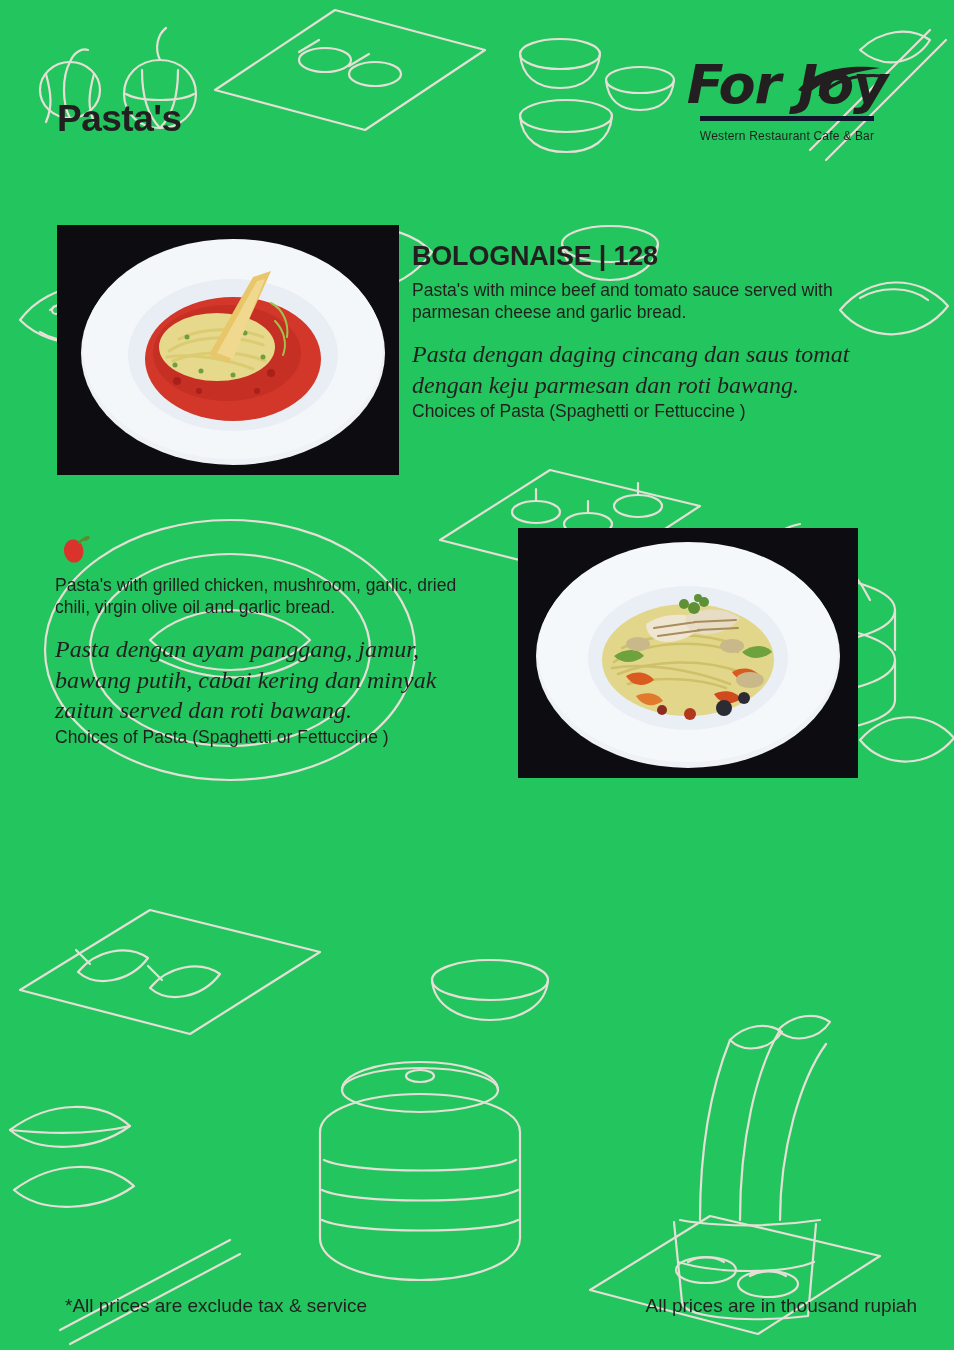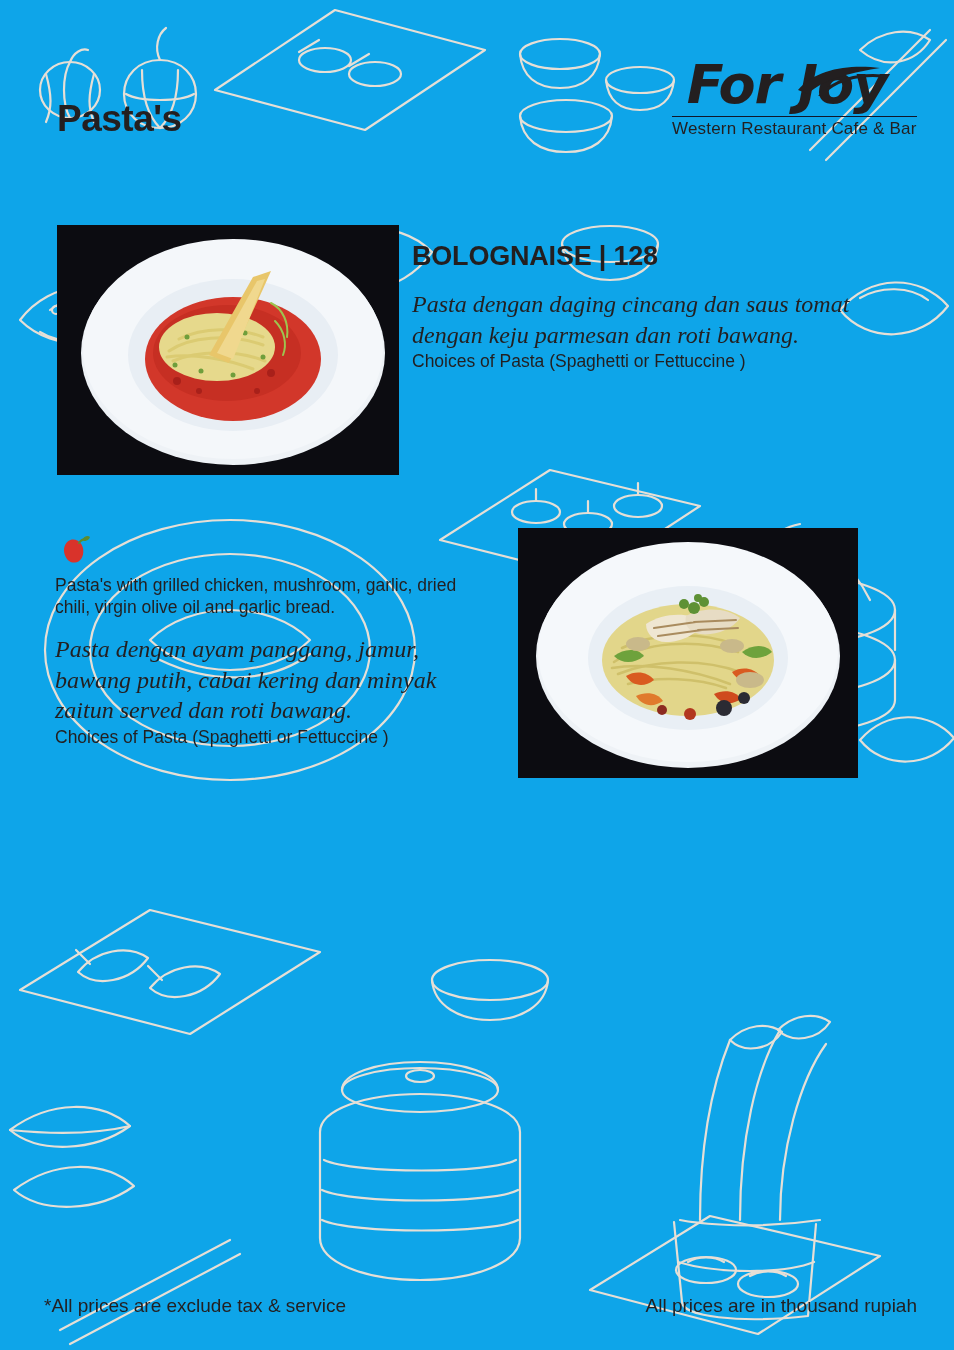--- a/index.html
+++ b/index.html
@@ -12,21 +12,21 @@
     background: #ffffff;
     font-family: "Liberation Sans", sans-serif;
     overflow: hidden;
     position: relative;
   }
 
   .page {
     position: relative;
     width: 954px;
     height: 1350px;
-    background: #0ea5e9;
+    background: #22c55e;
     overflow: hidden;
   }
 
   
   .bg-pattern {
     position: absolute;
     inset: 0;
     z-index: 0;
     opacity: 1;
     pointer-events: none;
@@ -65,25 +65,25 @@
   }
   .logo-swoosh {
     position: absolute;
     right: 18px;
     top: 4px;
     width: 90px;
     height: 34px;
   }
   .logo-sub {
     margin-top: 4px;
-    font-size: 17px;
+    font-size: 12px;
     color: #231f20;
     letter-spacing: 0.2px;
-    border-top: 1px solid #0f172a;
-    padding-top: 2px;
+    border-top: 5px solid #0f172a;
+    padding-top: 8px;
     display: inline-block;
     white-space: nowrap;
   }
 
   
   .item {
     position: absolute;
     z-index: 5;
   }
 
@@ -128,21 +128,21 @@
   .choices {
     font-size: 17.5px;
     color: #231f20;
     line-height: 1.26;
     margin: 0;
   }
 
   
   .footer-left {
     position: absolute;
-    left: 44px;
+    left: 65px;
     bottom: 33px;
     font-size: 19px;
     color: #231f20;
     z-index: 5;
   }
   .footer-right {
     position: absolute;
     right: 37px;
     bottom: 33px;
     font-size: 19px;
@@ -336,20 +336,21 @@
         <circle cx="120" cy="156" r="4"></circle>
           <circle cx="214" cy="148" r="4"></circle>
         <circle cx="200" cy="166" r="3"></circle>
           <circle cx="142" cy="166" r="3"></circle>
       </g>
     </svg>
   </div>
 
   <div class="item" style="left:412px; top:240px; width:460px;">
     <div class="item-name">BOLOGNAISE | 128</div>
+    <p class="desc-en">Pasta's with mince beef and tomato sauce served with parmesan cheese and garlic bread.</p>
     <p class="desc-id">Pasta dengan daging cincang dan saus tomat dengan keju parmesan dan roti bawang.</p>
     <p class="choices">Choices of Pasta (Spaghetti or Fettuccine )</p>
   </div>
 
   <div class="item" style="left:55px; top:535px; width:430px;">
     <div class="item-name">
       <svg class="chili" width="30" height="28" viewBox="0 0 30 28" xmlns="http://www.w3.org/2000/svg">
         <path d="M8 6 c6 -3 12 1 14 6 c3 7 1 13 -4 15 c-5 2 -10 -1 -13 -6 c-3 -5 -2 -12 3 -15 z" fill="#d9332b" transform="rotate(18 14 14)"></path>
         <path d="M21 5 c2 -4 6 -5 8 -3 c-1 3 -4 5 -8 3 z" fill="#5c8b2f"></path>
         <path d="M18 8 c2 -3 4 -4 6 -3" stroke="#5c8b2f" stroke-width="2" fill="none" stroke-linecap="round"></path>

